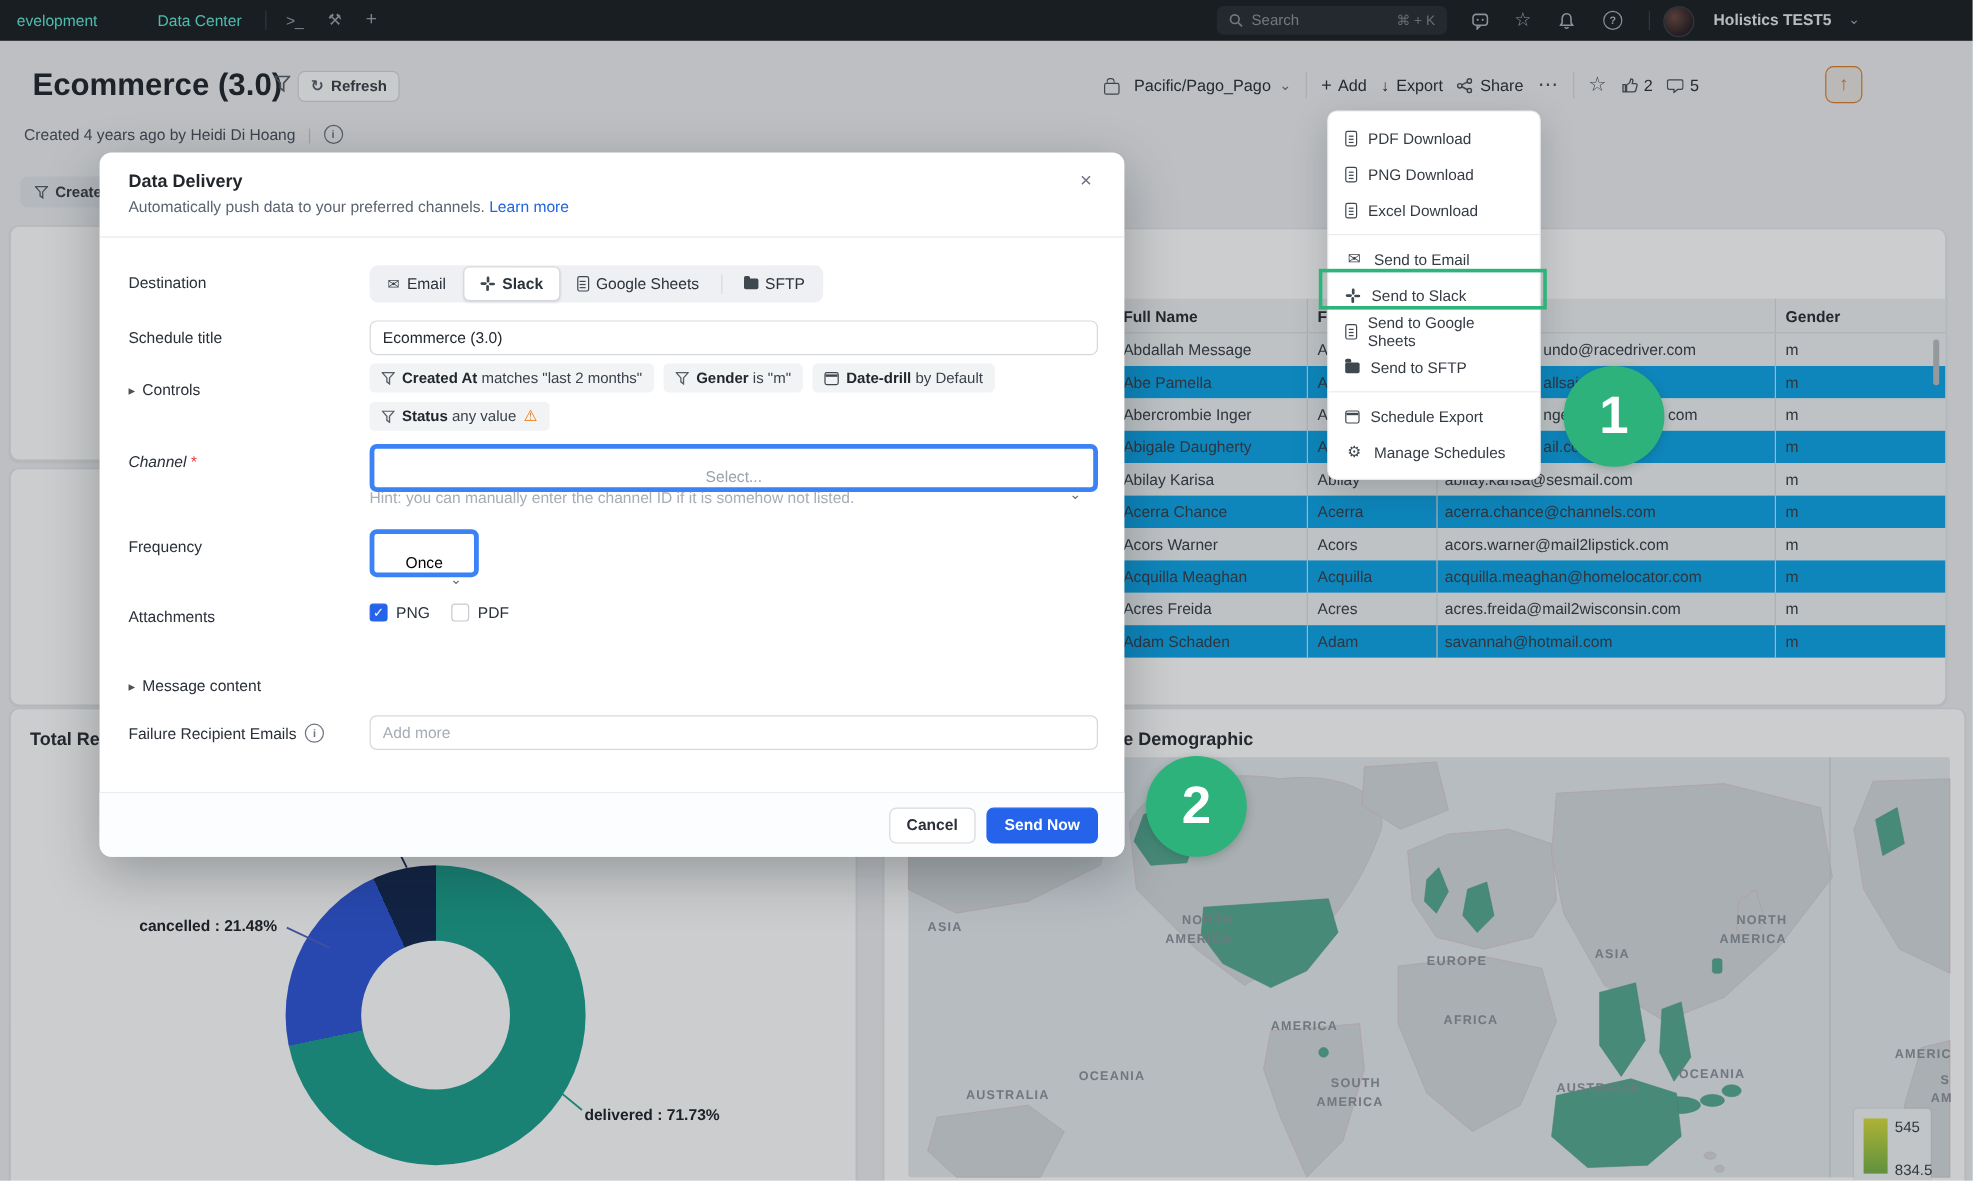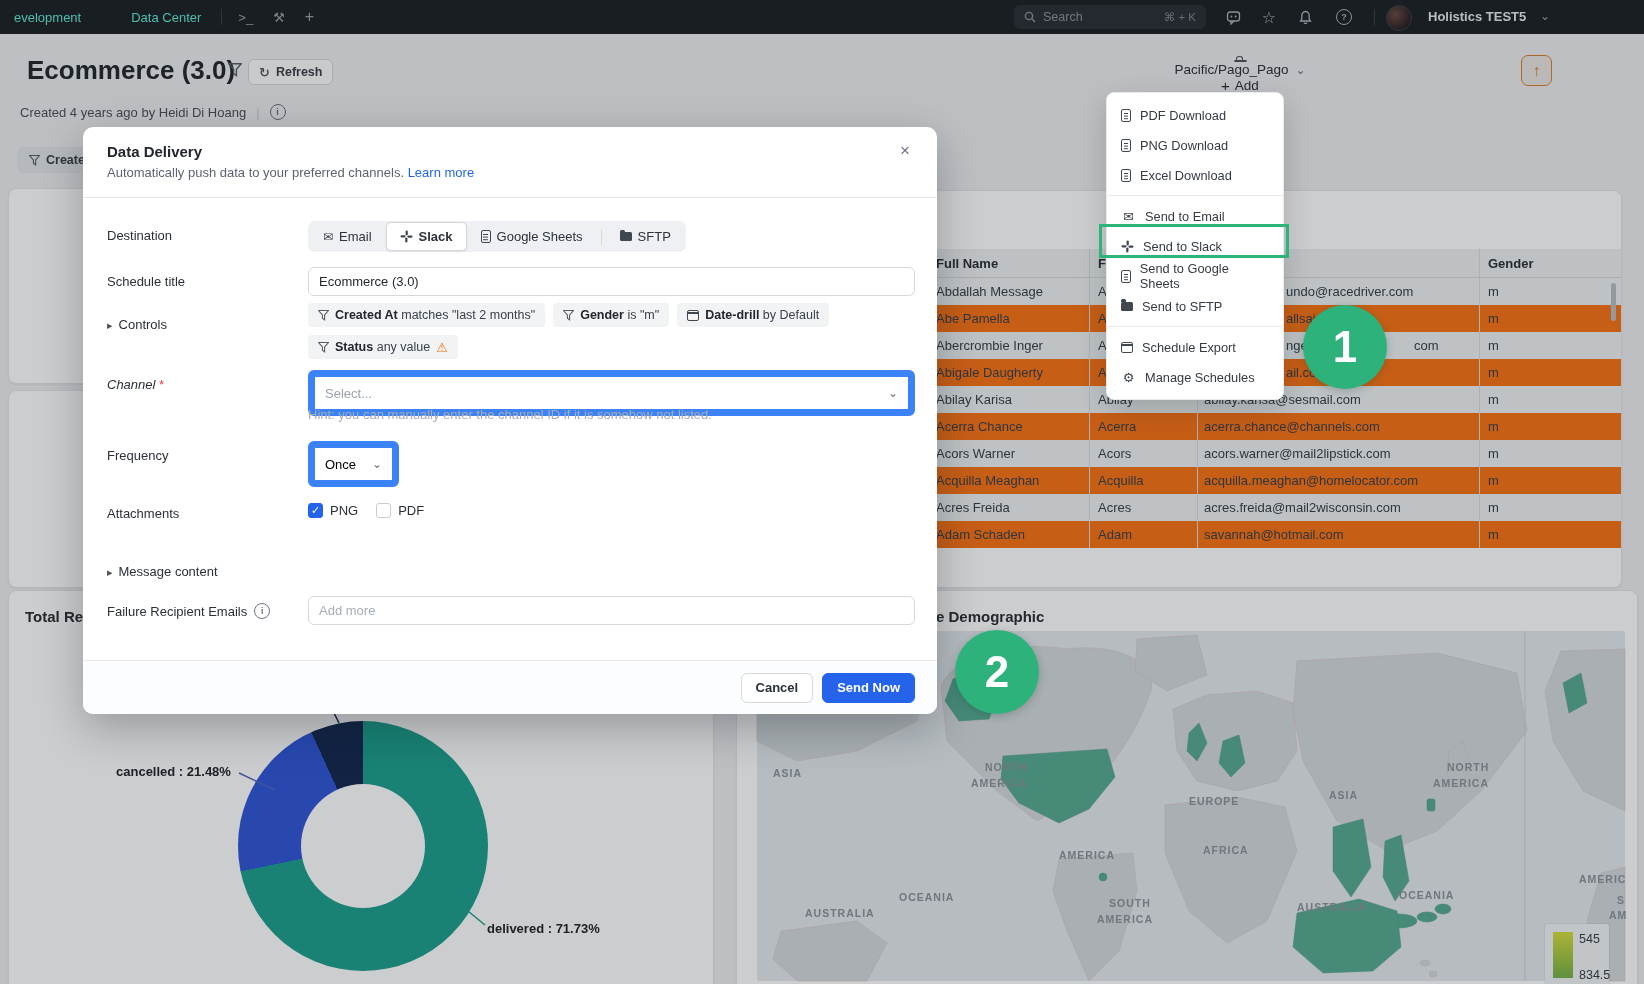--- a/index.html
+++ b/index.html
@@ -12,42 +12,42 @@
   .nav-div{width:1px;height:16px;background:#3a4048;margin:0 6px;}
   .nav-ico{color:#9aa1a8;font-size:13px;padding:0 10px;}
   .searchbox{position:absolute;left:1014px;top:5px;width:192px;height:24px;background:#2b3036;border-radius:6px;display:flex;align-items:center;padding:0 10px;box-sizing:border-box;color:#8d949c;font-size:12.5px;gap:7px;}
   .searchbox .short{margin-left:auto;font-size:11.5px;color:#7f868e;}
   .mini-ico{display:inline-flex;align-items:center;justify-content:center;width:18px;height:18px;color:#aeb4bb;}
   .avatar{position:absolute;left:1386px;top:5px;width:24px;height:24px;border-radius:50%;background:radial-gradient(circle at 35% 35%,#6b4a44,#2a2023 70%);border:1px solid #3a4048;}
   .wsname{position:absolute;left:1428px;top:9px;color:#e6e9ec;font-weight:600;font-size:13px;}
   
   .pgtitle{left:27px;top:55px;font-size:26px;font-weight:600;color:#23282e;}
   .refresh-btn{left:248px;top:59px;height:26px;padding:0 10px;background:#fbfcfd;border:1px solid #d3d7db;border-radius:6px;display:flex;align-items:center;gap:6px;font-size:12.5px;font-weight:600;color:#3a4149;box-sizing:border-box;}
-  .hdr-right{left:920px;top:55px;width:640px;height:32px;display:flex;align-items:center;gap:0;color:#2a3139;font-size:13.5px;flex-direction:column;}
+  .hdr-right{left:920px;top:55px;width:640px;height:32px;display:flex;align-items:center;gap:12px;color:#2a3139;font-size:13.5px;}
   .hdr-div{width:1px;height:22px;background:#d2d6da;}
   .createdline{left:20px;top:104px;font-size:13px;color:#4a525b;font-weight:500;display:flex;align-items:center;gap:10px;}
   .circle-i{display:inline-flex;width:14px;height:14px;border:1.2px solid #6b7280;border-radius:50%;align-items:center;justify-content:center;font-size:9px;color:#6b7280;font-style:italic;font-weight:700;}
   .upbtn{left:1521px;top:55px;width:31px;height:31px;border:1.5px solid #d9812f;border-radius:7px;color:#d9812f;display:flex;align-items:center;justify-content:center;font-size:16px;font-weight:700;background:rgba(217,129,47,0.07);box-sizing:border-box;}
   
   .fchip{left:17px;top:147px;height:26px;background:#e2e5e8;border-radius:6px;display:flex;align-items:center;gap:6px;padding:0 12px;font-size:12.5px;font-weight:700;color:#3a4048;}
   .bgcard{background:#fff;border:1px solid #e2e5e8;border-radius:8px;box-shadow:0 1px 2px rgba(20,30,40,.05);}
   
   .trow,.thead{display:flex;width:700px;}
   .tc{box-sizing:border-box;border-right:1px solid #d9dcdf;overflow:hidden;white-space:nowrap;font-size:13px;color:#394049;display:flex;align-items:center;}
   .c1{width:169px;padding-left:15px;}
   .c2{width:108px;padding-left:8px;}
   .c3{width:282px;padding-left:6px;}
   .c4{width:141px;padding-left:8px;border-right:none;}
   .thead{height:28px;background:#eef0f2;border-bottom:1px solid #d4d8db;}
   .thead .tc{font-weight:700;color:#2a2f36;}
   .trow{height:27px;}
   .trow.odd{background:#eef1f3;}
-  .trow.even{background:#f97316;}
+  .trow.even{background:#0ea5e9;}
   .c3.pad{padding-left:88px;}
-  .c3 .g2{margin-left:102px;}
+  .c3 .g2{margin-left:78px;}
   .tscroll{position:absolute;left:690px;top:92px;width:5px;height:38px;background:#b9bec3;border-radius:3px;}
   
   .cardtitle{font-size:15px;font-weight:600;color:#2a2f36;}
   #donut{position:absolute;left:229px;top:130px;width:250px;height:250px;border-radius:50%;}
   #donut::after{content:"";position:absolute;left:63px;top:63px;width:124px;height:124px;background:#fff;border-radius:50%;}
   .dlab{position:absolute;font-size:13px;font-weight:700;color:#22272d;white-space:nowrap;}
   .mlab{position:absolute;font-size:10.5px;letter-spacing:1px;color:#8b929b;font-weight:600;white-space:nowrap;}
   .legend{position:absolute;left:808px;top:333px;width:64px;height:61px;background:#f3f5f6;border-radius:3px;box-shadow:0 0 0 1px rgba(0,0,0,.04);}
   .legbar{position:absolute;left:8px;top:8px;width:20px;height:46px;}
   .legval{position:absolute;left:34px;font-size:12.5px;color:#3a4148;}
@@ -68,21 +68,21 @@
   .flabel{position:absolute;left:24px;font-size:13px;color:#2a3038;font-weight:500;}
   .caret{color:#4a525a;margin-right:6px;font-size:11px;}
   .req{color:#e23b3b;margin-left:3px;}
   .seg{position:absolute;left:225px;top:94px;height:31px;background:#eef0f3;border-radius:7px;display:flex;align-items:center;padding:2px;box-sizing:border-box;gap:1px;}
   .dtab{display:flex;align-items:center;gap:6px;height:27px;padding:0 13px;font-size:13px;color:#2b323a;border-radius:5px;cursor:pointer;white-space:nowrap;}
   .dtab .gl{font-size:12px;color:#3f474f;}
   .dtab.act{background:#fff;border:1px solid #d3d7db;box-shadow:0 1px 2px rgba(0,0,0,.08);font-weight:600;}
   .segdiv{width:1px;height:16px;background:#d7dadd;margin:0 4px;}
   .inp{position:absolute;height:29px;border:1px solid #d5d9de;border-radius:6px;font-size:13px;color:#242a31;padding:0 10px;box-sizing:border-box;font-family:inherit;background:#fff;}
   .inp::placeholder{color:#a6adb6;}
-  .selbox{position:absolute;height:29px;border:7px solid #3b82f6;border-radius:6px;background:#fff;display:flex;align-items:center;padding:16px 10px;box-sizing:border-box;font-size:13px;}
+  .selbox{position:absolute;height:29px;border:4px solid #3b82f6;border-radius:6px;background:#fff;display:flex;align-items:center;padding:16px 10px;box-sizing:border-box;font-size:13px;flex-direction:column;}
   .ph{color:#9aa3ad;}
   .chev{margin-left:auto;color:#6b7280;font-size:12px;}
   .chips{position:absolute;left:225px;top:176px;width:545px;display:flex;flex-wrap:wrap;gap:8px;}
   .chip{height:24px;background:#f1f3f5;border-radius:4px;display:flex;align-items:center;gap:6px;padding:0 10px;font-size:12.5px;color:#3a414a;white-space:nowrap;}
   .chip b{color:#22272d;}
   .chip .warn{color:#e8730c;font-size:13px;}
   .hint{position:absolute;left:225px;top:280px;font-size:13px;color:#a7adb5;}
   .att{display:flex;align-items:center;gap:7px;font-size:13px;color:#2a3038;margin-right:18px;cursor:pointer;}
   .cb{width:15px;height:15px;border-radius:3px;border:1px solid #c6ccd2;background:#fff;display:flex;align-items:center;justify-content:center;font-size:11px;color:#fff;box-sizing:border-box;}
   .cb.on{background:#2563eb;border-color:#2563eb;}

